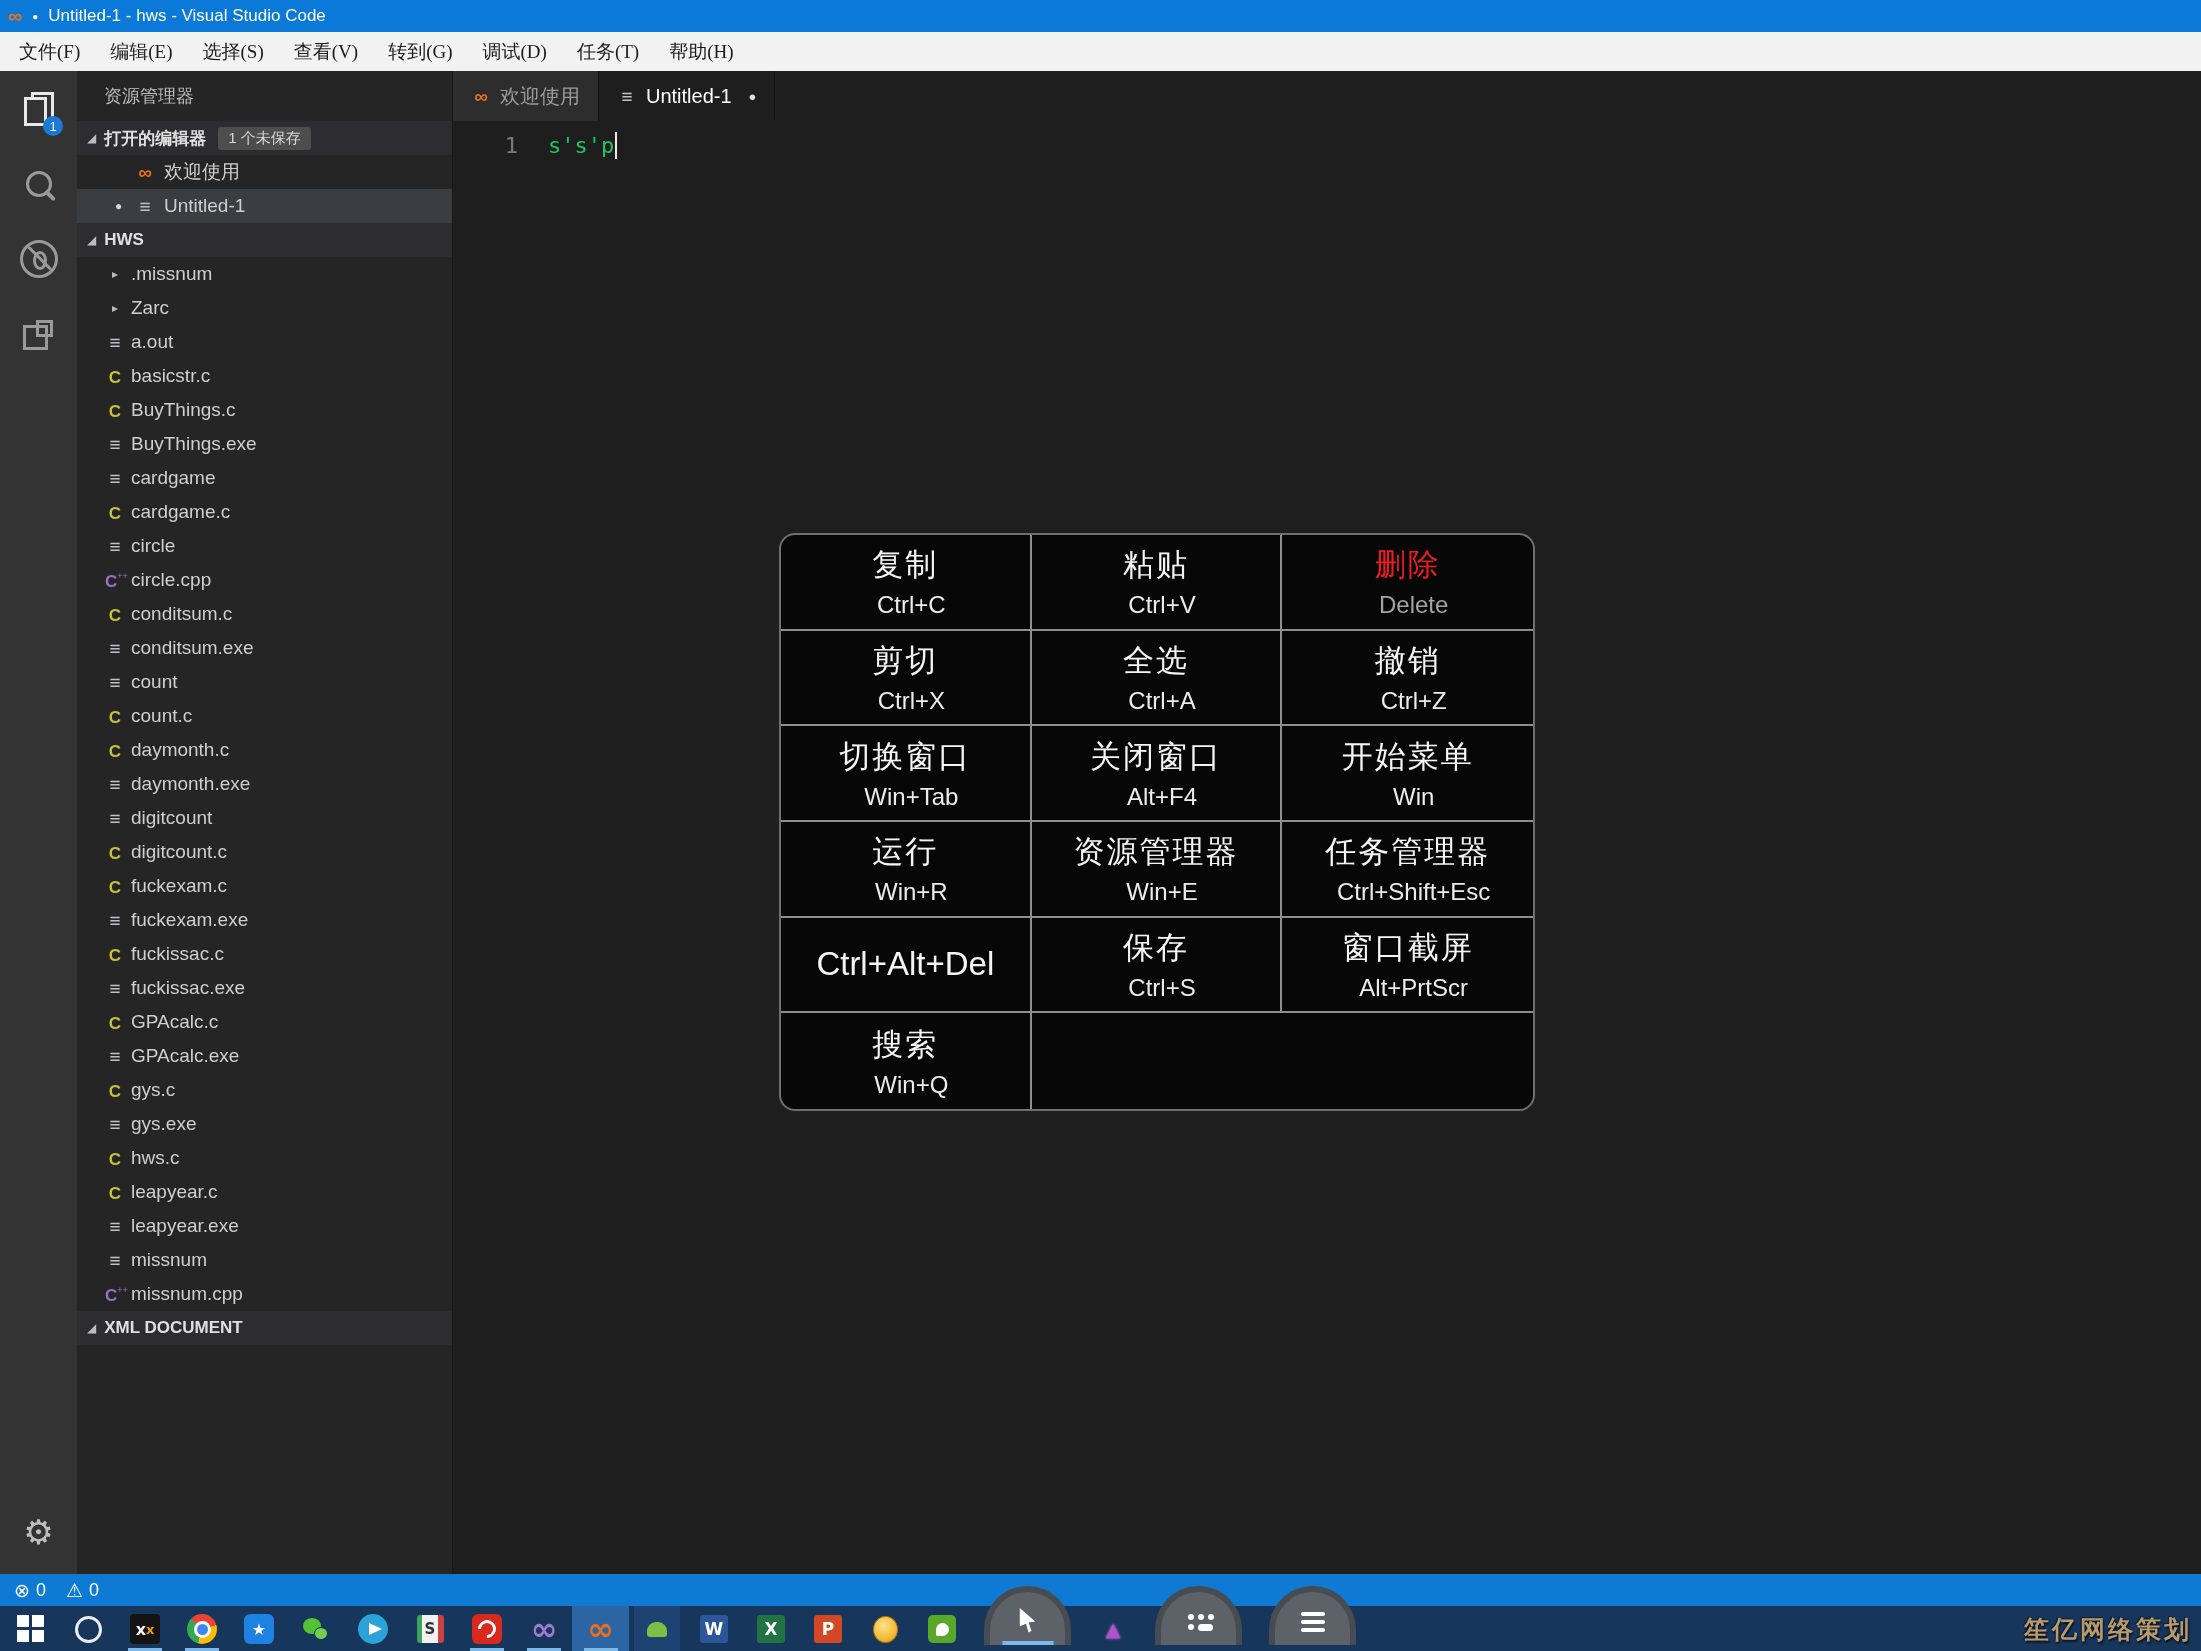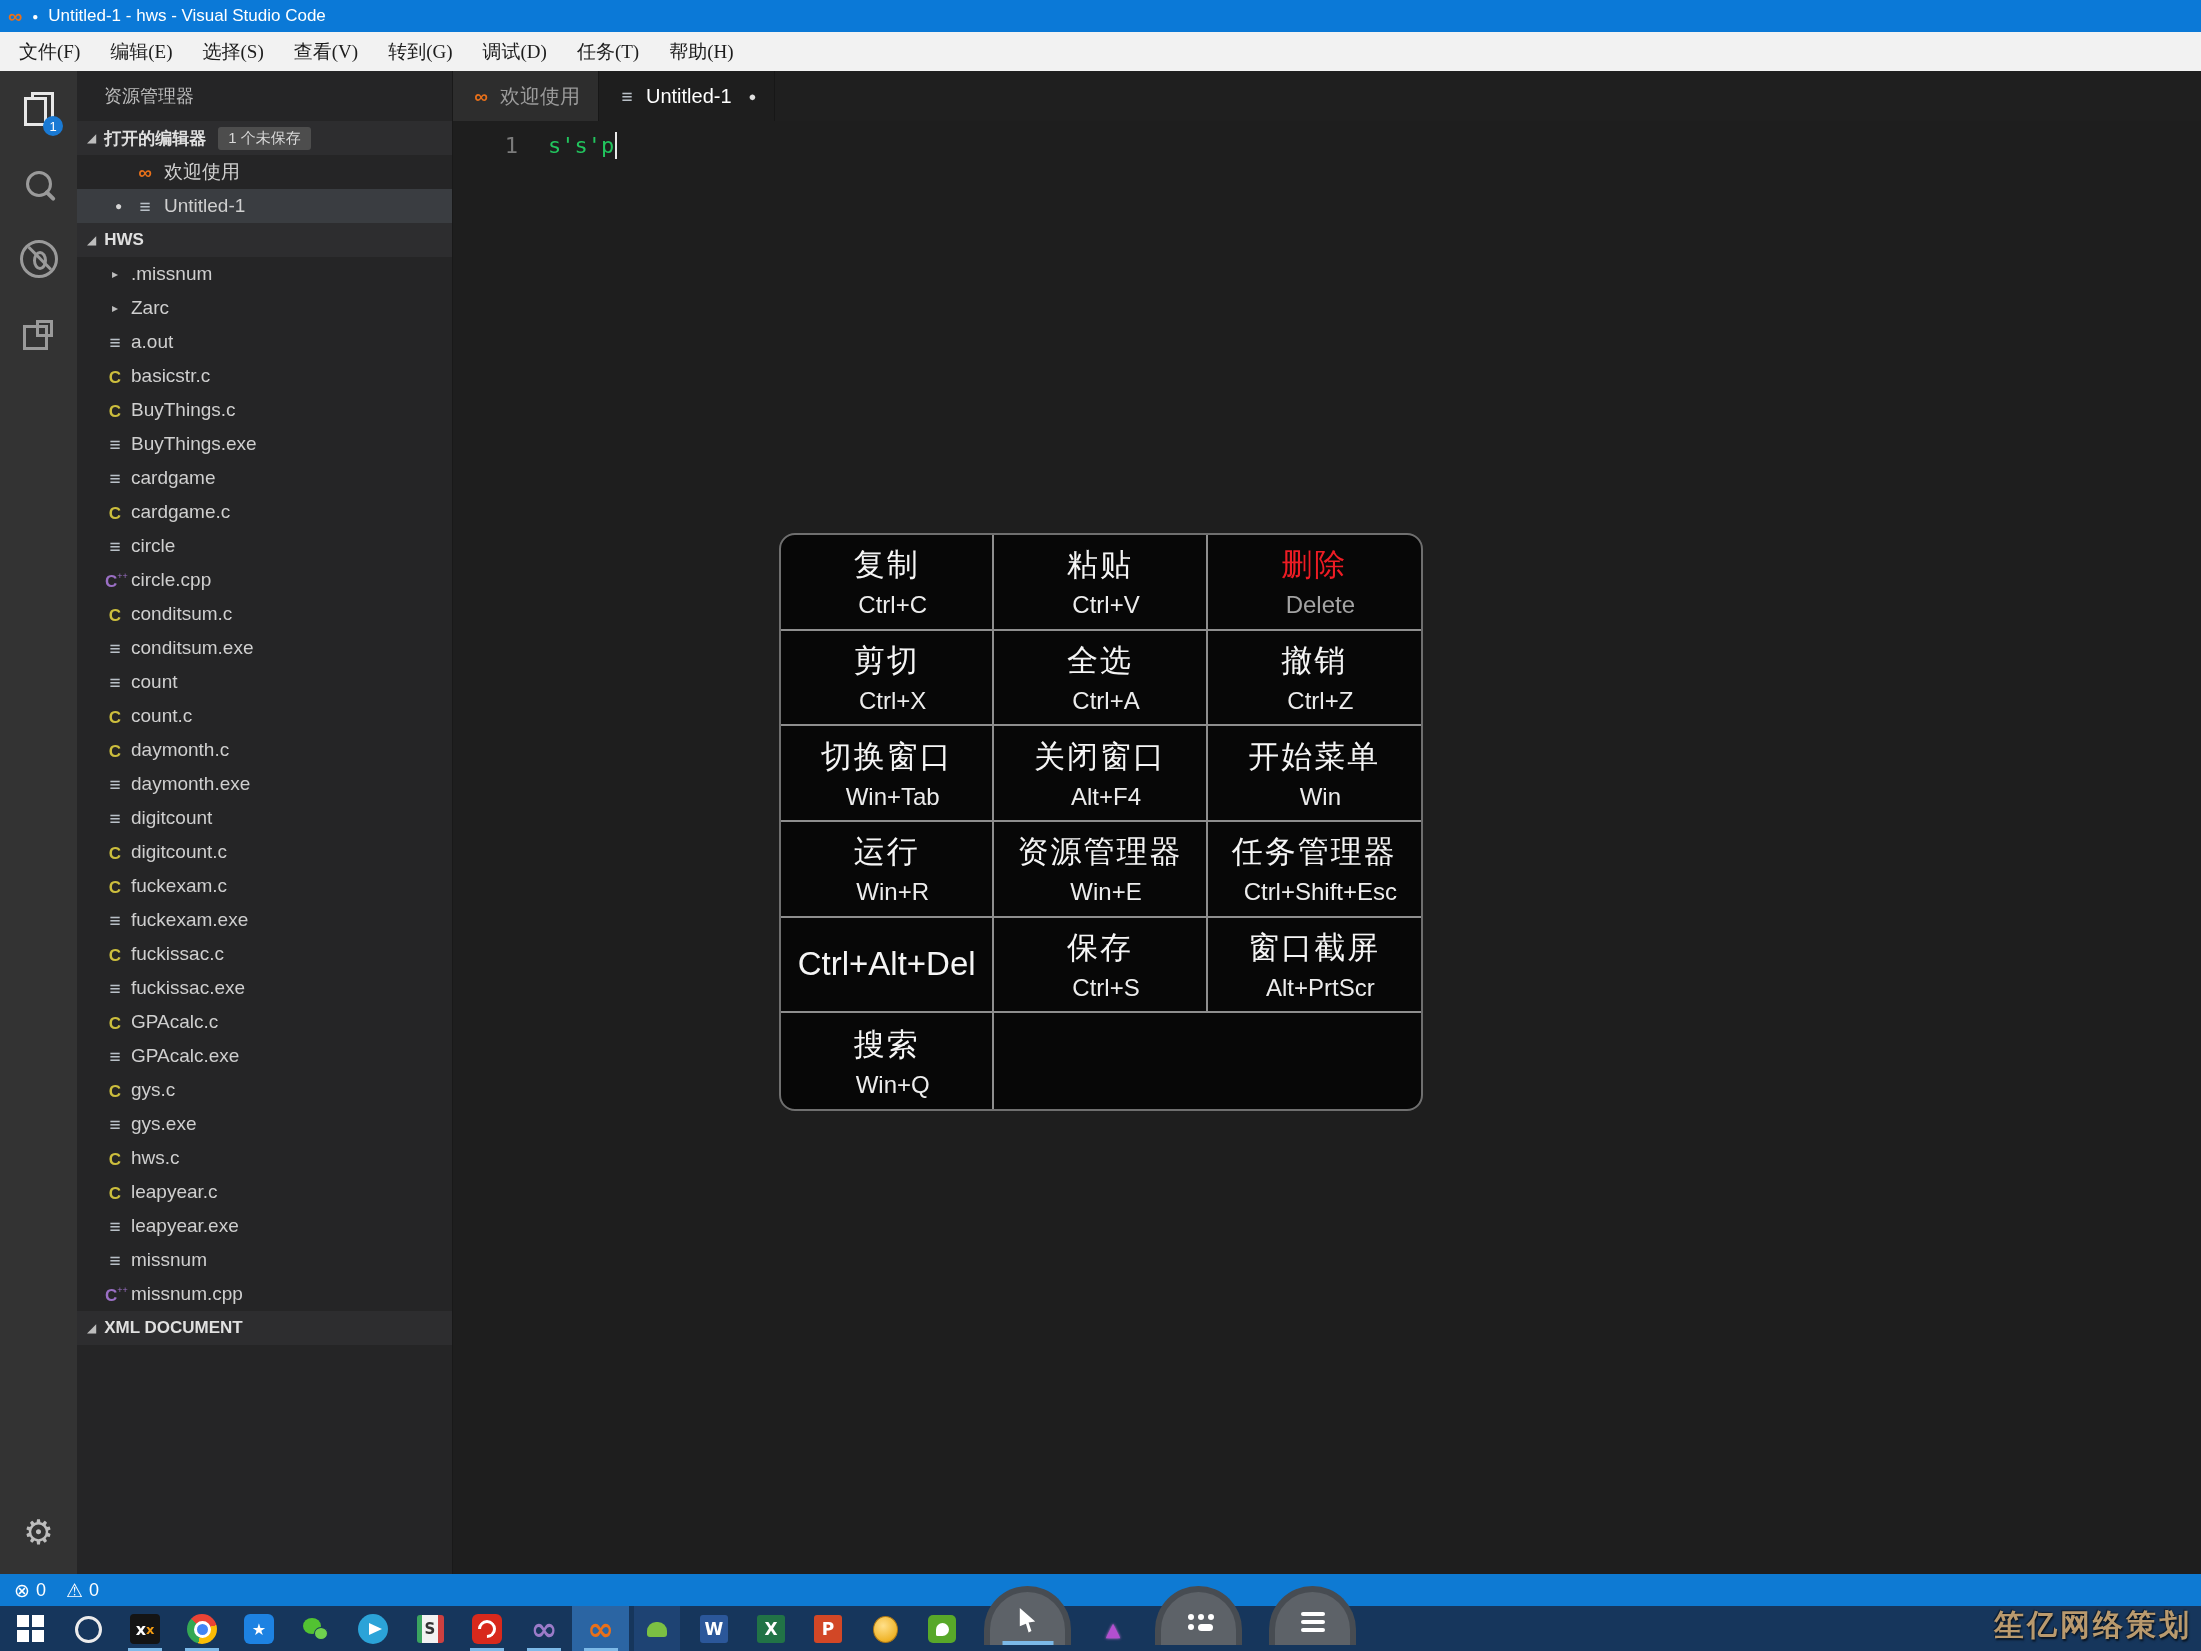--- a/index.html
+++ b/index.html
@@ -76,21 +76,21 @@
   .tab .fi{margin-right:0;}
   .tab.active{background:#1e1e1e;color:#ffffff;}
   .tab-dot{font-size:13px;color:#e0e0e0;margin-left:8px;}
   .code-row{display:flex;align-items:center;height:40px;margin-top:4px;
             font-family:"DejaVu Sans Mono","Liberation Mono",monospace;font-size:22px;}
   .gutter{width:65px;text-align:right;color:#7b7b7b;}
   .code-text{padding-left:30px;color:#22c55e;}
   .caret{display:inline-block;width:2px;height:27px;background:#eaeaea;vertical-align:middle;margin-left:1px;}
 
   
-  #overlay{position:absolute;left:779px;top:533px;width:644px;height:578px;background:#070707;
+  #overlay{position:absolute;left:779px;top:533px;width:756px;height:578px;background:#070707;
            border:2px solid #6f6f6f;border-radius:16px;overflow:hidden;box-sizing:border-box;
            display:grid;grid-template-columns:repeat(3,1fr);grid-template-rows:repeat(6,1fr);z-index:5;}
   .cell{display:flex;flex-direction:column;align-items:center;justify-content:center;gap:5px;
         border-right:2px solid #8e8e8e;border-bottom:2px solid #8e8e8e;}
   .cell:nth-child(3n){border-right:none;}
   .cell:nth-child(n+16){border-bottom:none;}
   .cell-label{font-size:31px;color:#f5f5f5;font-weight:500;letter-spacing:2px;}
   .cell-key{font-size:24px;color:#ececec;margin-left:12px;}
   .cell.big .cell-label{font-size:33px;letter-spacing:0;}
 
@@ -151,21 +151,21 @@
       clip-path:polygon(15% 0,85% 52%,55% 56%,68% 88%,55% 94%,43% 61%,15% 70%);}
   .ti-grid-tool::before{content:"";position:absolute;left:4px;top:8px;width:6px;height:6px;border-radius:50%;background:#fff;
       box-shadow:10px 0 0 #fff,20px 0 0 #fff,0 10px 0 #fff;}
   .ti-grid-tool::after{content:"";position:absolute;left:14px;top:18px;width:15px;height:7px;border-radius:4px;background:#fff;}
   .ti-menu-tool::before{content:"";position:absolute;left:3px;top:6px;width:24px;height:4px;background:#fff;border-radius:2px;
       box-shadow:0 8px 0 #fff,0 16px 0 #fff;}
   .ti-magic-wand{color:#b44fd0;font-size:19px;}
   .ti-magic-wand::before{content:"▲";text-shadow:0 0 3px #e07ae8;}
 
   
-  #watermark{position:absolute;right:10px;bottom:5px;z-index:9;font-size:30px;font-weight:bold;
+  #watermark{position:absolute;right:10px;bottom:5px;z-index:9;font-size:25px;font-weight:bold;
              color:#b99a6e;letter-spacing:3px;
              text-shadow:1px 2px 2px rgba(0,0,0,.65),-1px -1px 1px rgba(0,0,0,.45);}
 </style>
 </head>
 <body>
 
 <div id="titlebar">
   <span class="vslogo"></span>
   <span id="title-dot">●</span>
   <span>Untitled-1 - hws - Visual Studio Code</span>

